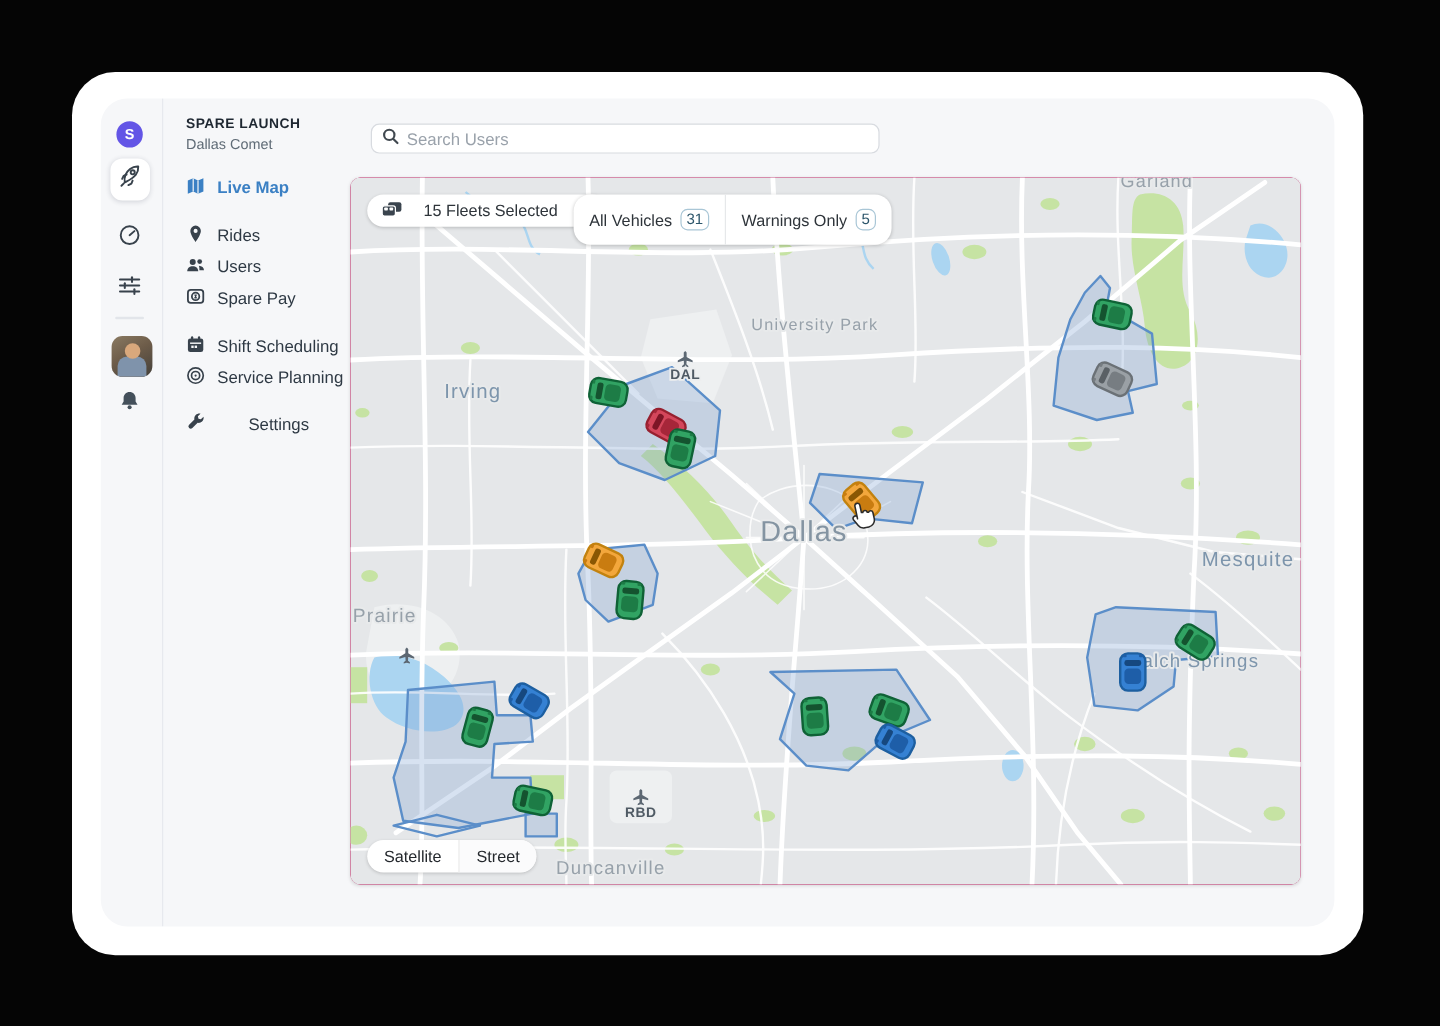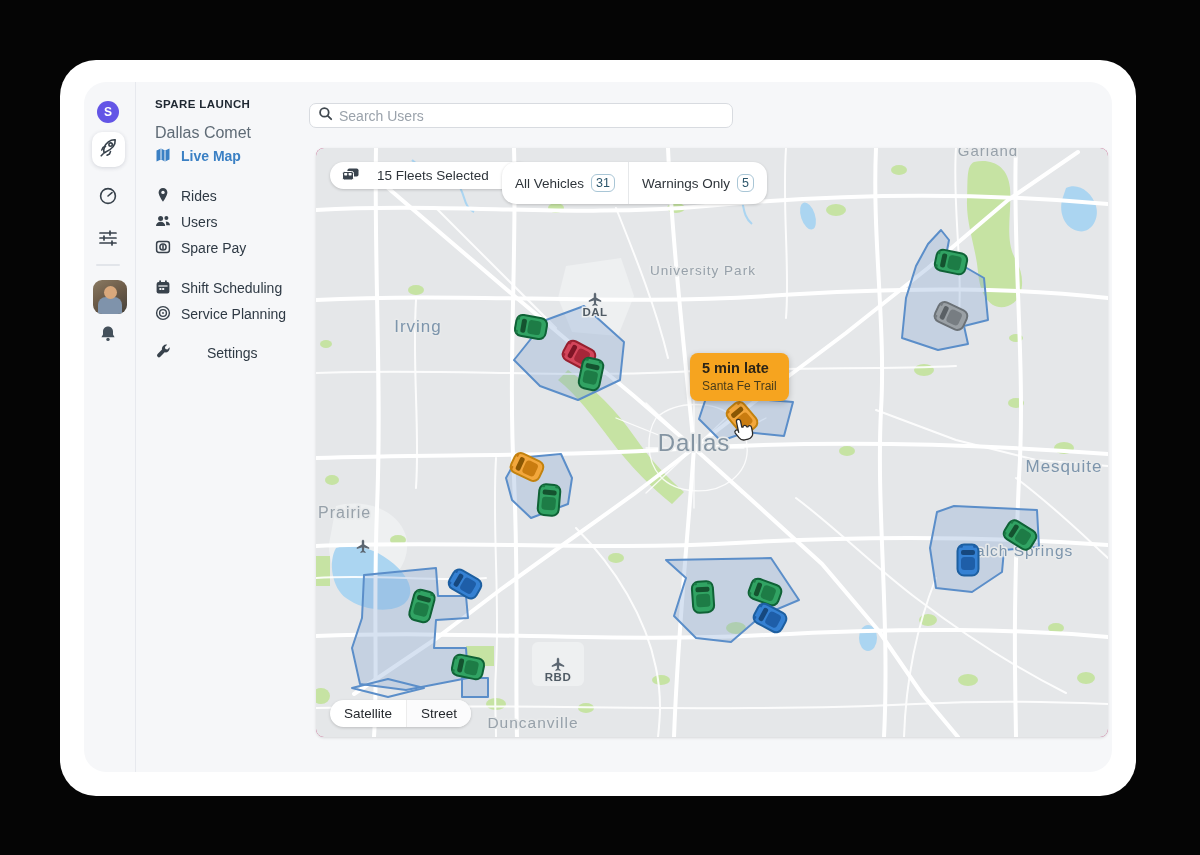--- a/index.html
+++ b/index.html
@@ -23,35 +23,35 @@
                align-items:center; justify-content:center; cursor:pointer; }
   .rail-sep { position:absolute; left:12px; top:182px; width:24px; height:2px; border-radius:2px; background:#e2e5ea; }
   .avatar { position:absolute; left:9px; top:198px; width:34px; height:34px; border-radius:9px; overflow:hidden;
             background:linear-gradient(150deg,#8a7a62 0%,#6d5c49 45%,#44403a 100%); cursor:pointer; }
   .avatar .face { position:absolute; left:11px; top:6px; width:13px; height:13px; border-radius:50%; background:#d9a87c; }
   .avatar .shirt { position:absolute; left:5px; top:17px; width:24px; height:17px; border-radius:8px 8px 0 0; background:#7f93ab; }
 
   
   .brand { position:absolute; left:71px; top:16px; width:140px; }
   .brand .name { font-size:11.5px; font-weight:bold; letter-spacing:.4px; color:#1e2731; }
-  .brand .org  { font-size:16px; color:#5f6b76; margin-top:14px; }
+  .brand .org  { font-size:12px; color:#5f6b76; margin-top:3px; }
   .nav-item { position:absolute; left:71px; height:20px; display:flex; align-items:center; gap:10px;
               font-size:14px; color:#2e3944; cursor:pointer; white-space:nowrap; }
   .nav-item.active { color:#3b80c4; font-weight:bold; }
   .nav-item svg { flex:0 0 auto; }
 
   
   .searchbar { position:absolute; left:225px; top:21px; width:424px; height:25px; background:#fff;
                border:1px solid #d8dbe0; border-radius:7px; display:flex; align-items:center; padding:2px 8px; gap:6px; }
   .searchbar input { border:none; outline:none; flex:1; font-size:14px; color:#333;
                      font-family:"Liberation Sans", sans-serif; background:transparent; }
   .searchbar input::placeholder { color:#9aa2ab; }
 
   .map-wrap { position:absolute; left:208px; top:66px; width:792px; height:589px; border-radius:8px;
-              overflow:hidden; background:#be185d; box-shadow:0 1px 3px rgba(0,0,0,.13); cursor:grab;margin-left:24px; }
+              overflow:hidden; background:#be185d; box-shadow:0 1px 3px rgba(0,0,0,.13); cursor:grab; }
   .map-wrap svg.mapsvg { position:absolute; left:0; top:0; }
 
   .map-label { paint-order:stroke; stroke:#e8eaeb; stroke-width:3.2px; stroke-linejoin:round; letter-spacing:1px; }
   .airport-code { paint-order:stroke; stroke:#eceeef; stroke-width:3px; font-weight:bold; letter-spacing:.5px; }
 
   
   .fleet-btn { position:absolute; left:14px; top:14px; height:27px; background:#fff; border-radius:14px;
                display:flex; align-items:center; gap:18px; padding:0 12px; font-size:13.5px; color:#2e343a;
                box-shadow:0 1px 3px rgba(0,0,0,.18); cursor:pointer; white-space:nowrap; }
   .fleet-btn .caret { font-size:10px; color:#444; margin-left:2px; }
@@ -496,24 +496,20 @@
           <span>All Vehicles</span>
           <span class="count-badge">31</span>
         </div>
         <div class="sep"></div>
         <div class="seg">
           <span>Warnings Only</span>
           <span class="count-badge">5</span>
         </div>
       </div>
 
-      <div class="map-tooltip">
-        <div class="t1">5 min late</div>
-        <div class="t2">Santa Fe Trail</div>
-      </div>
 
       <div class="layer-toggle">
         <div class="lbtn">Satellite</div>
         <div class="lbtn">Street</div>
       </div>
     </div>
 
   </div>
 </div>
 

